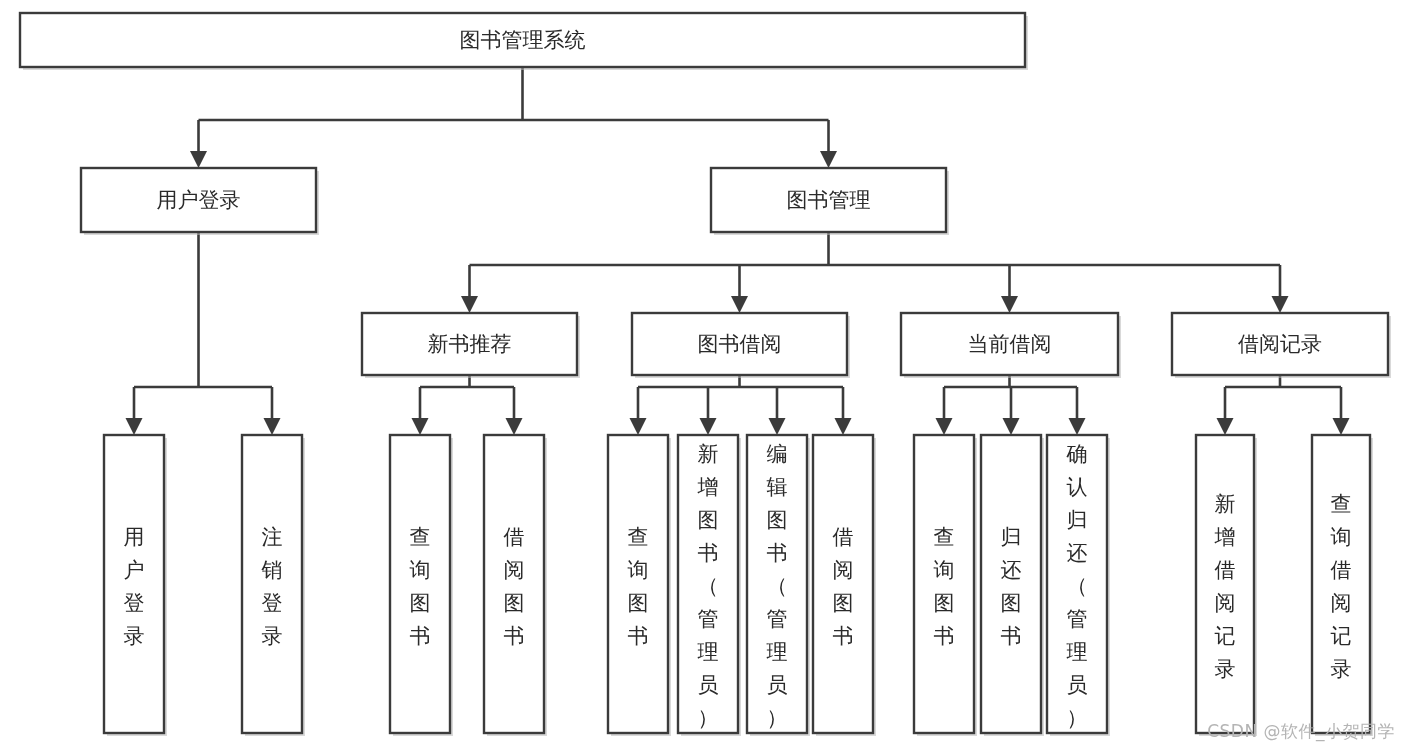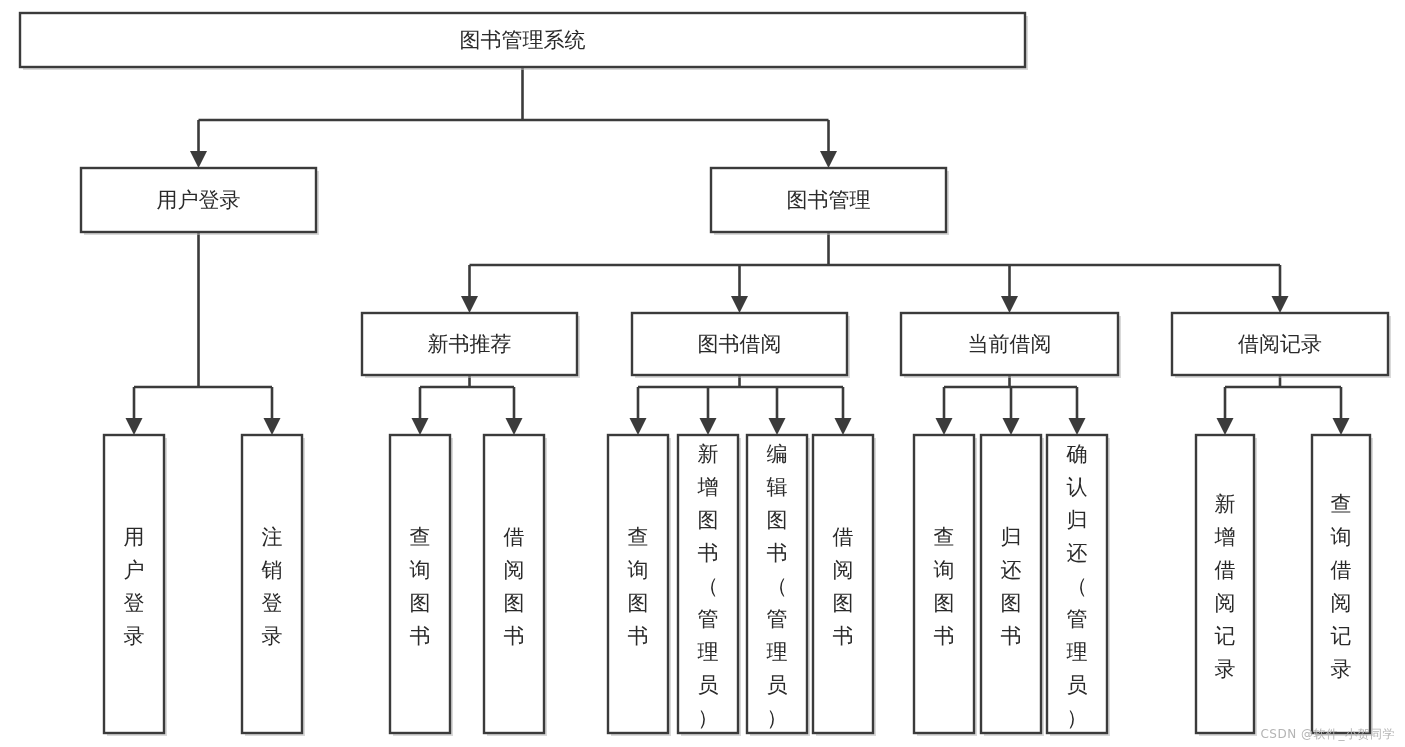--- a/index.html
+++ b/index.html
@@ -56,21 +56,21 @@
     font-family: "DejaVu Sans", "Liberation Sans", sans-serif;
     fill: #2a2a2a;
     font-size: 21px;
     text-anchor: middle;
   }
   .watermark-text {
     position: absolute;
     right: 10px;
     bottom: 4px;
     font-family: "DejaVu Sans", "Liberation Sans", sans-serif;
-    font-size: 12px;
+    font-size: 17px;
     color: #b4b4b4;
     white-space: nowrap;
     letter-spacing: 0.5px;
     pointer-events: none;
   }
 </style>
 </head>
 <body>
 
 <div id="diagram-root">

